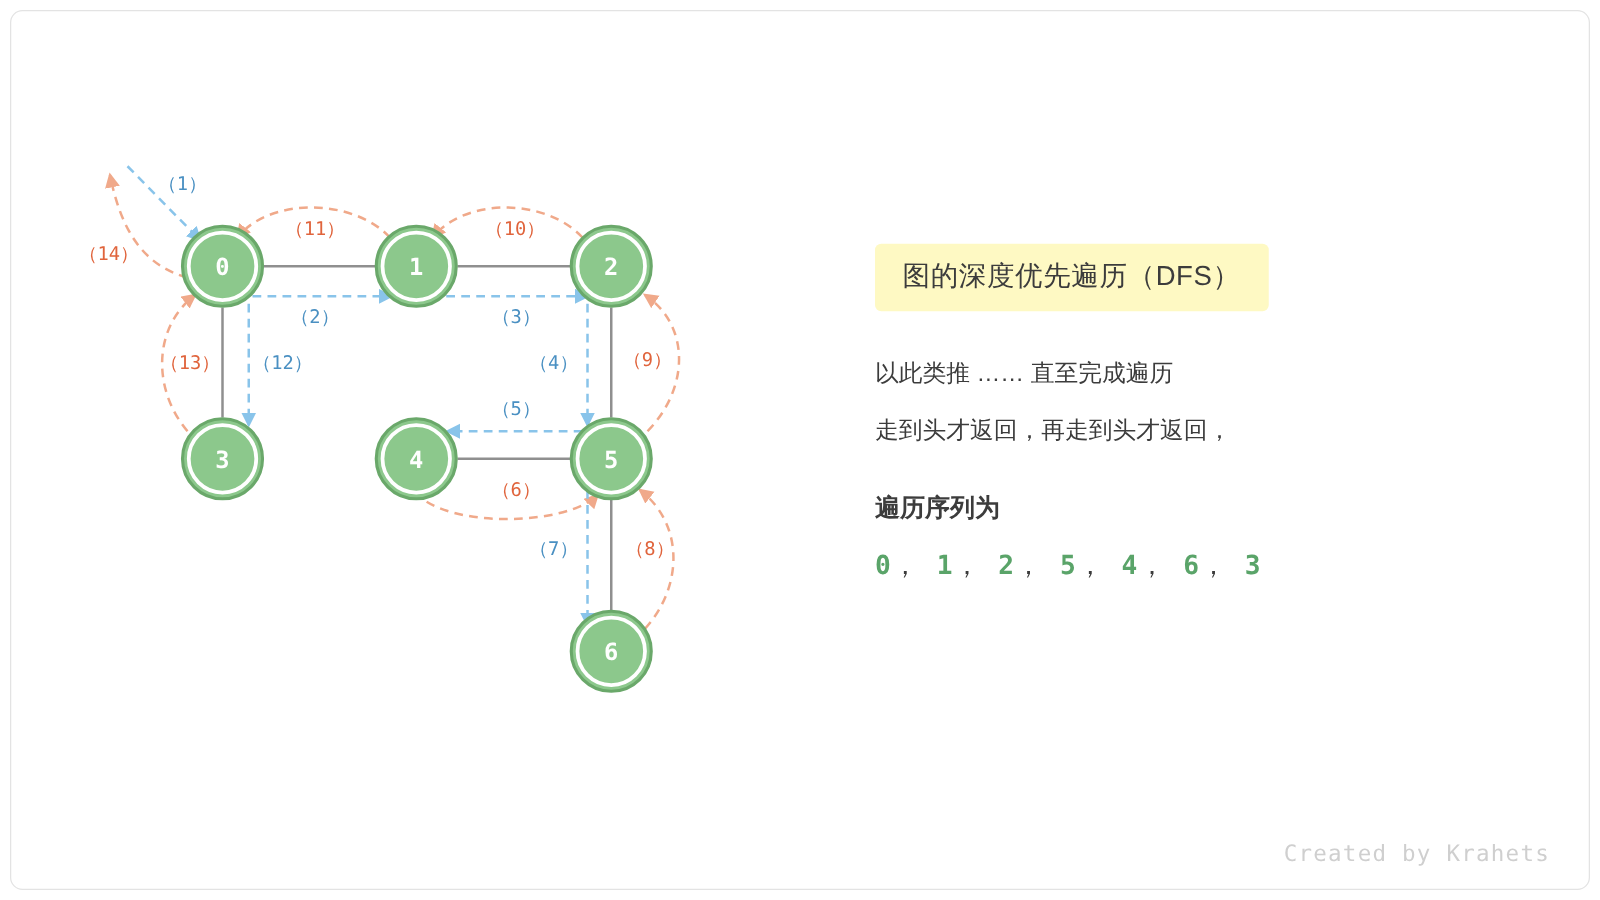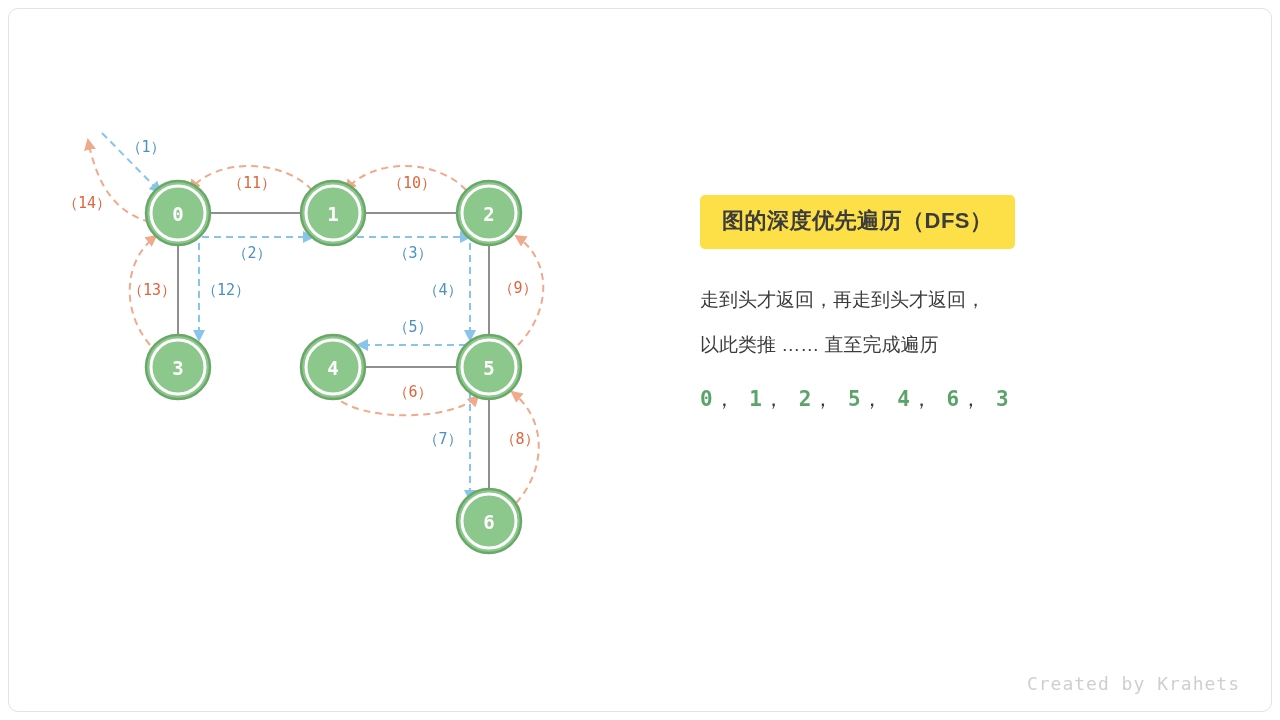--- a/index.html
+++ b/index.html
@@ -35,25 +35,25 @@
     height: 720px;
   }
   .panel {
     position: absolute;
     left: 700px;
     top: 195px;
     width: 520px;
   }
   .title-box {
     display: inline-block;
-    background: #fde047;
+    background: #fef9c3;
     border-radius: 5px;
     padding: 11px 22px 13px 22px;
     font-size: 22px;
-    font-weight: bold;
+    font-weight: normal;
     color: #3c3c3c;
     letter-spacing: 0.5px;
   }
   .desc {
     margin-top: 28px;
     font-size: 19px;
     color: #3c3c3c;
     line-height: 45px;
   }
   .desc-line {
@@ -263,24 +263,25 @@
       <text class="lbl-fwd" x="226" y="290">（12）</text>
       <text class="lbl-back" x="152" y="290">（13）</text>
       <text class="lbl-back" x="87" y="203">（14）</text>
     </g>
   </svg>
 
   <div class="panel">
     <div class="title-box">图的深度优先遍历（DFS）</div>
 
     <div class="desc">
+      <span class="desc-line">以此类推 …… 直至完成遍历</span>
       <span class="desc-line">走到头才返回，再走到头才返回，</span>
-      <span class="desc-line">以此类推 …… 直至完成遍历</span>
     </div>
 
+    <div class="seq-title">遍历序列为</div>
 
     <div class="seq-values">
       <span>0</span><span class="comma">，</span>
       <span>1</span><span class="comma">，</span>
       <span>2</span><span class="comma">，</span>
       <span>5</span><span class="comma">，</span>
       <span>4</span><span class="comma">，</span>
       <span>6</span><span class="comma">，</span>
       <span>3</span>
     </div>

